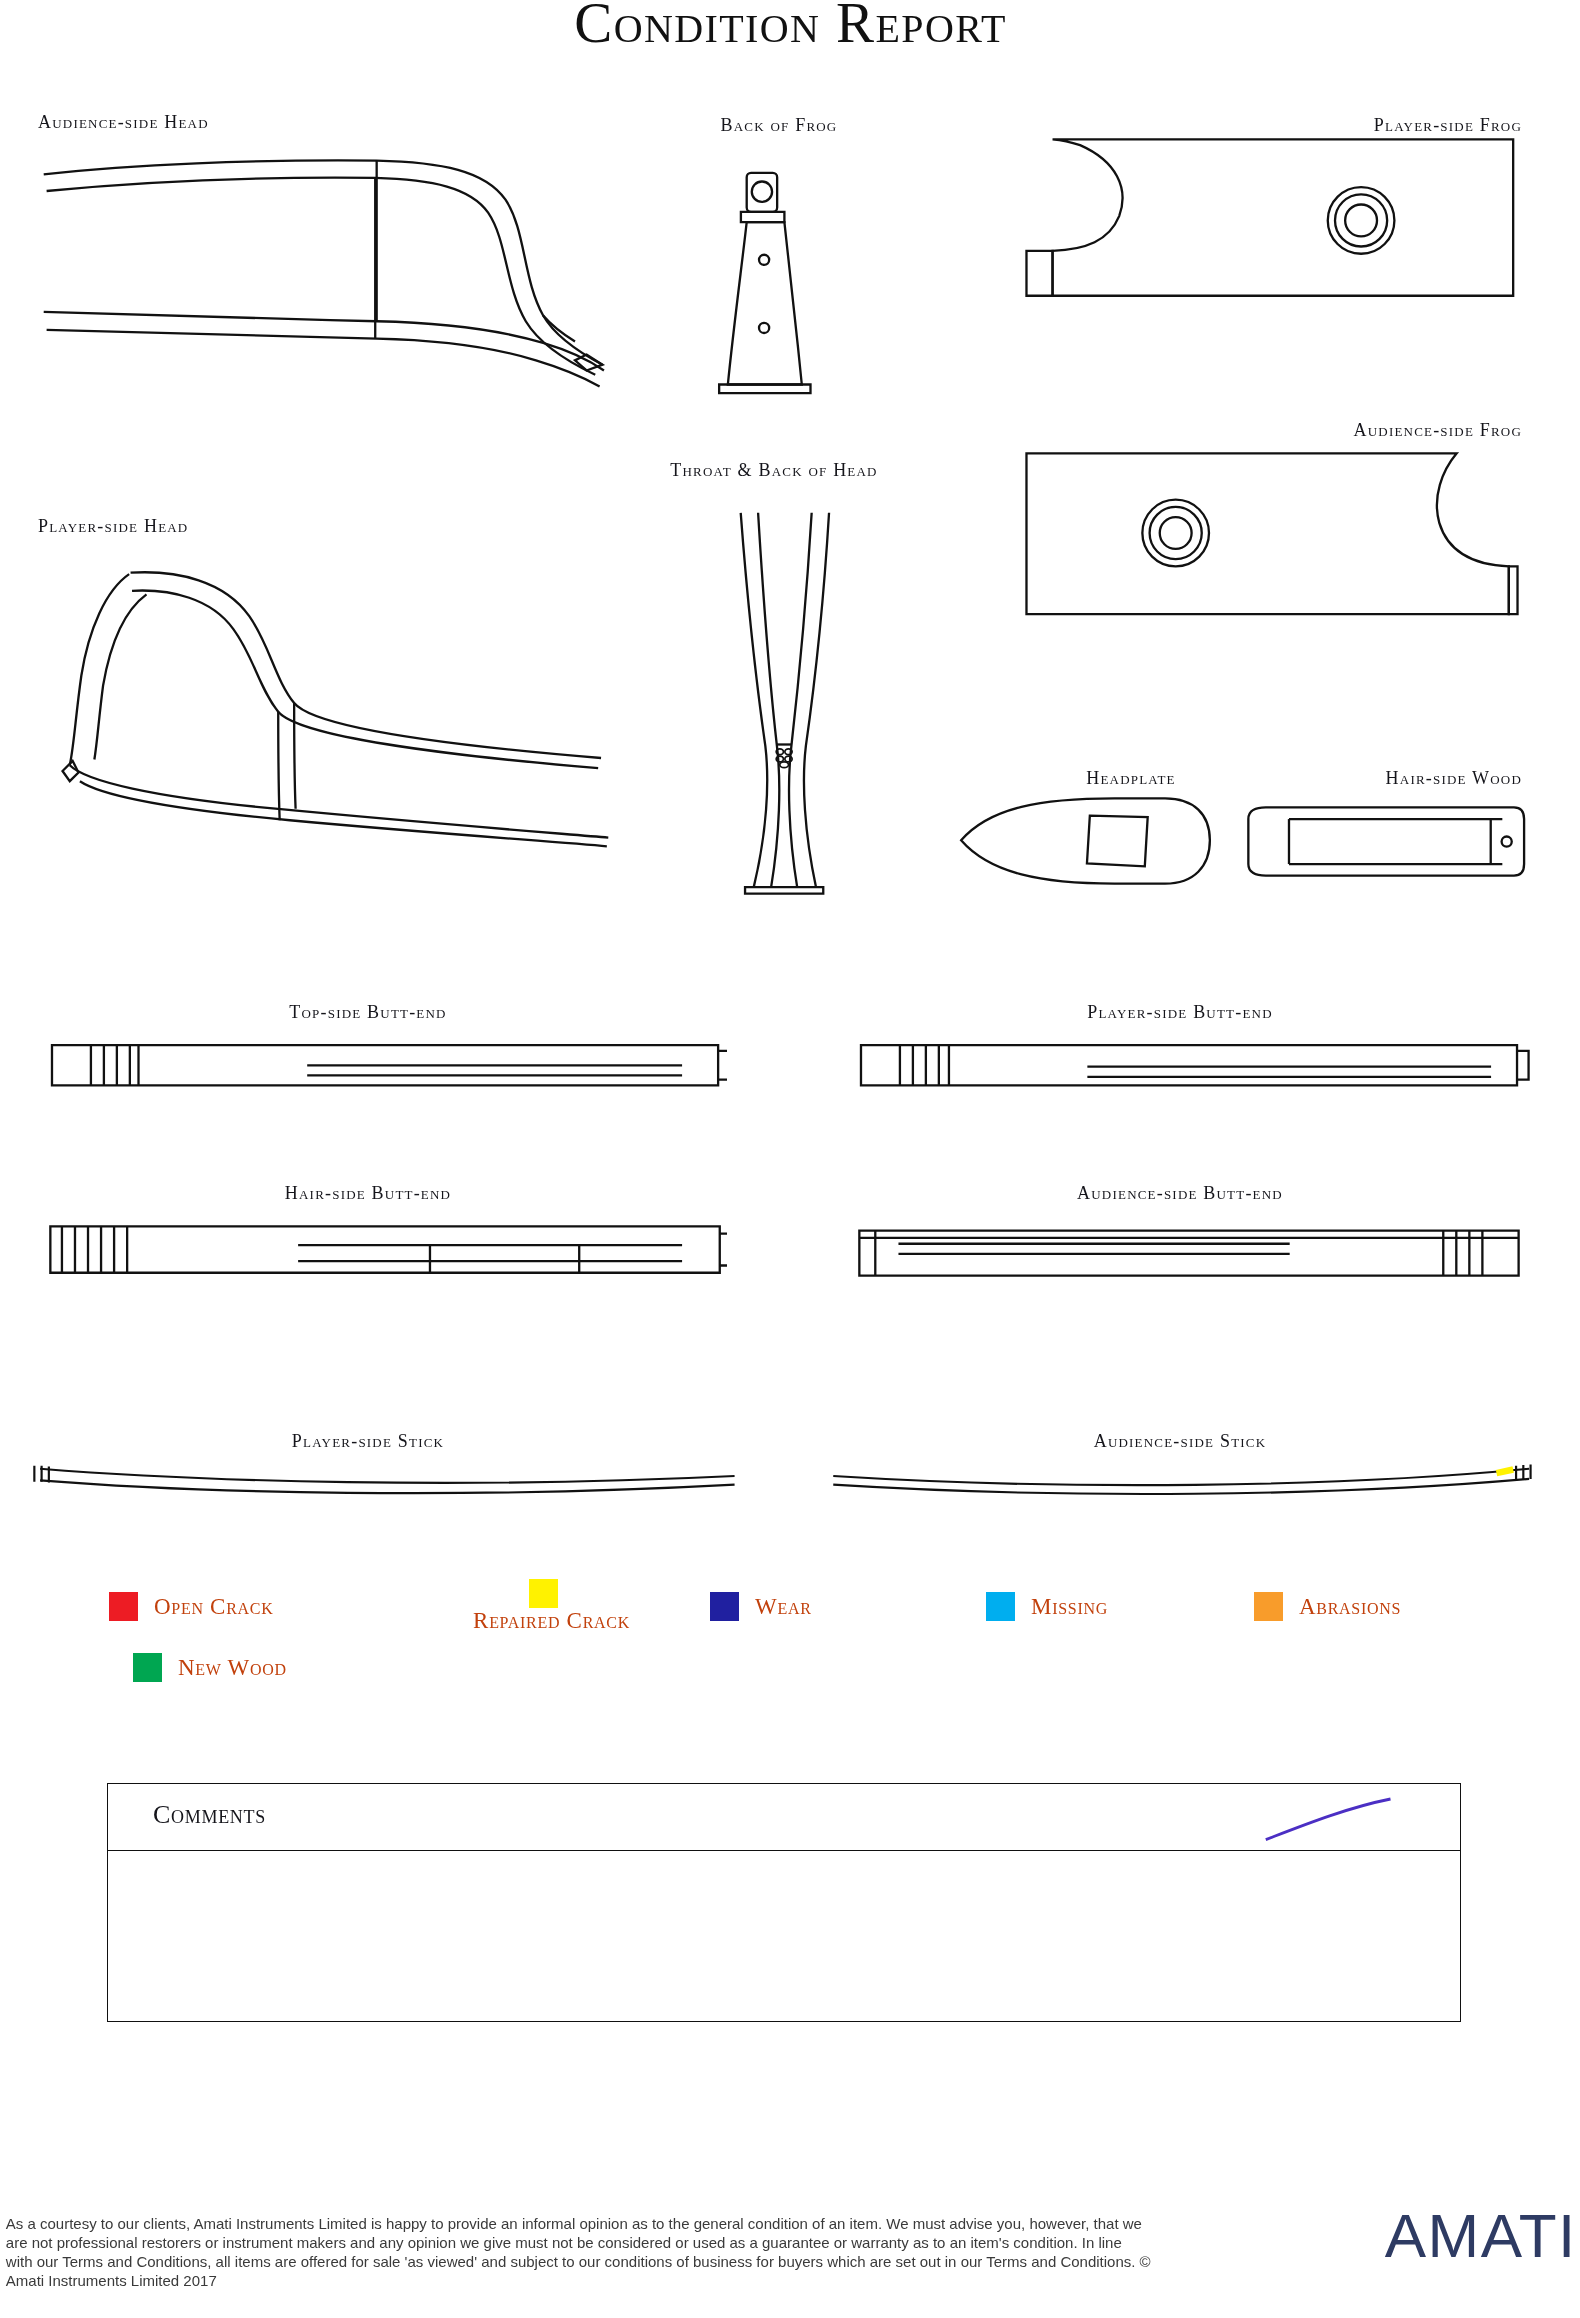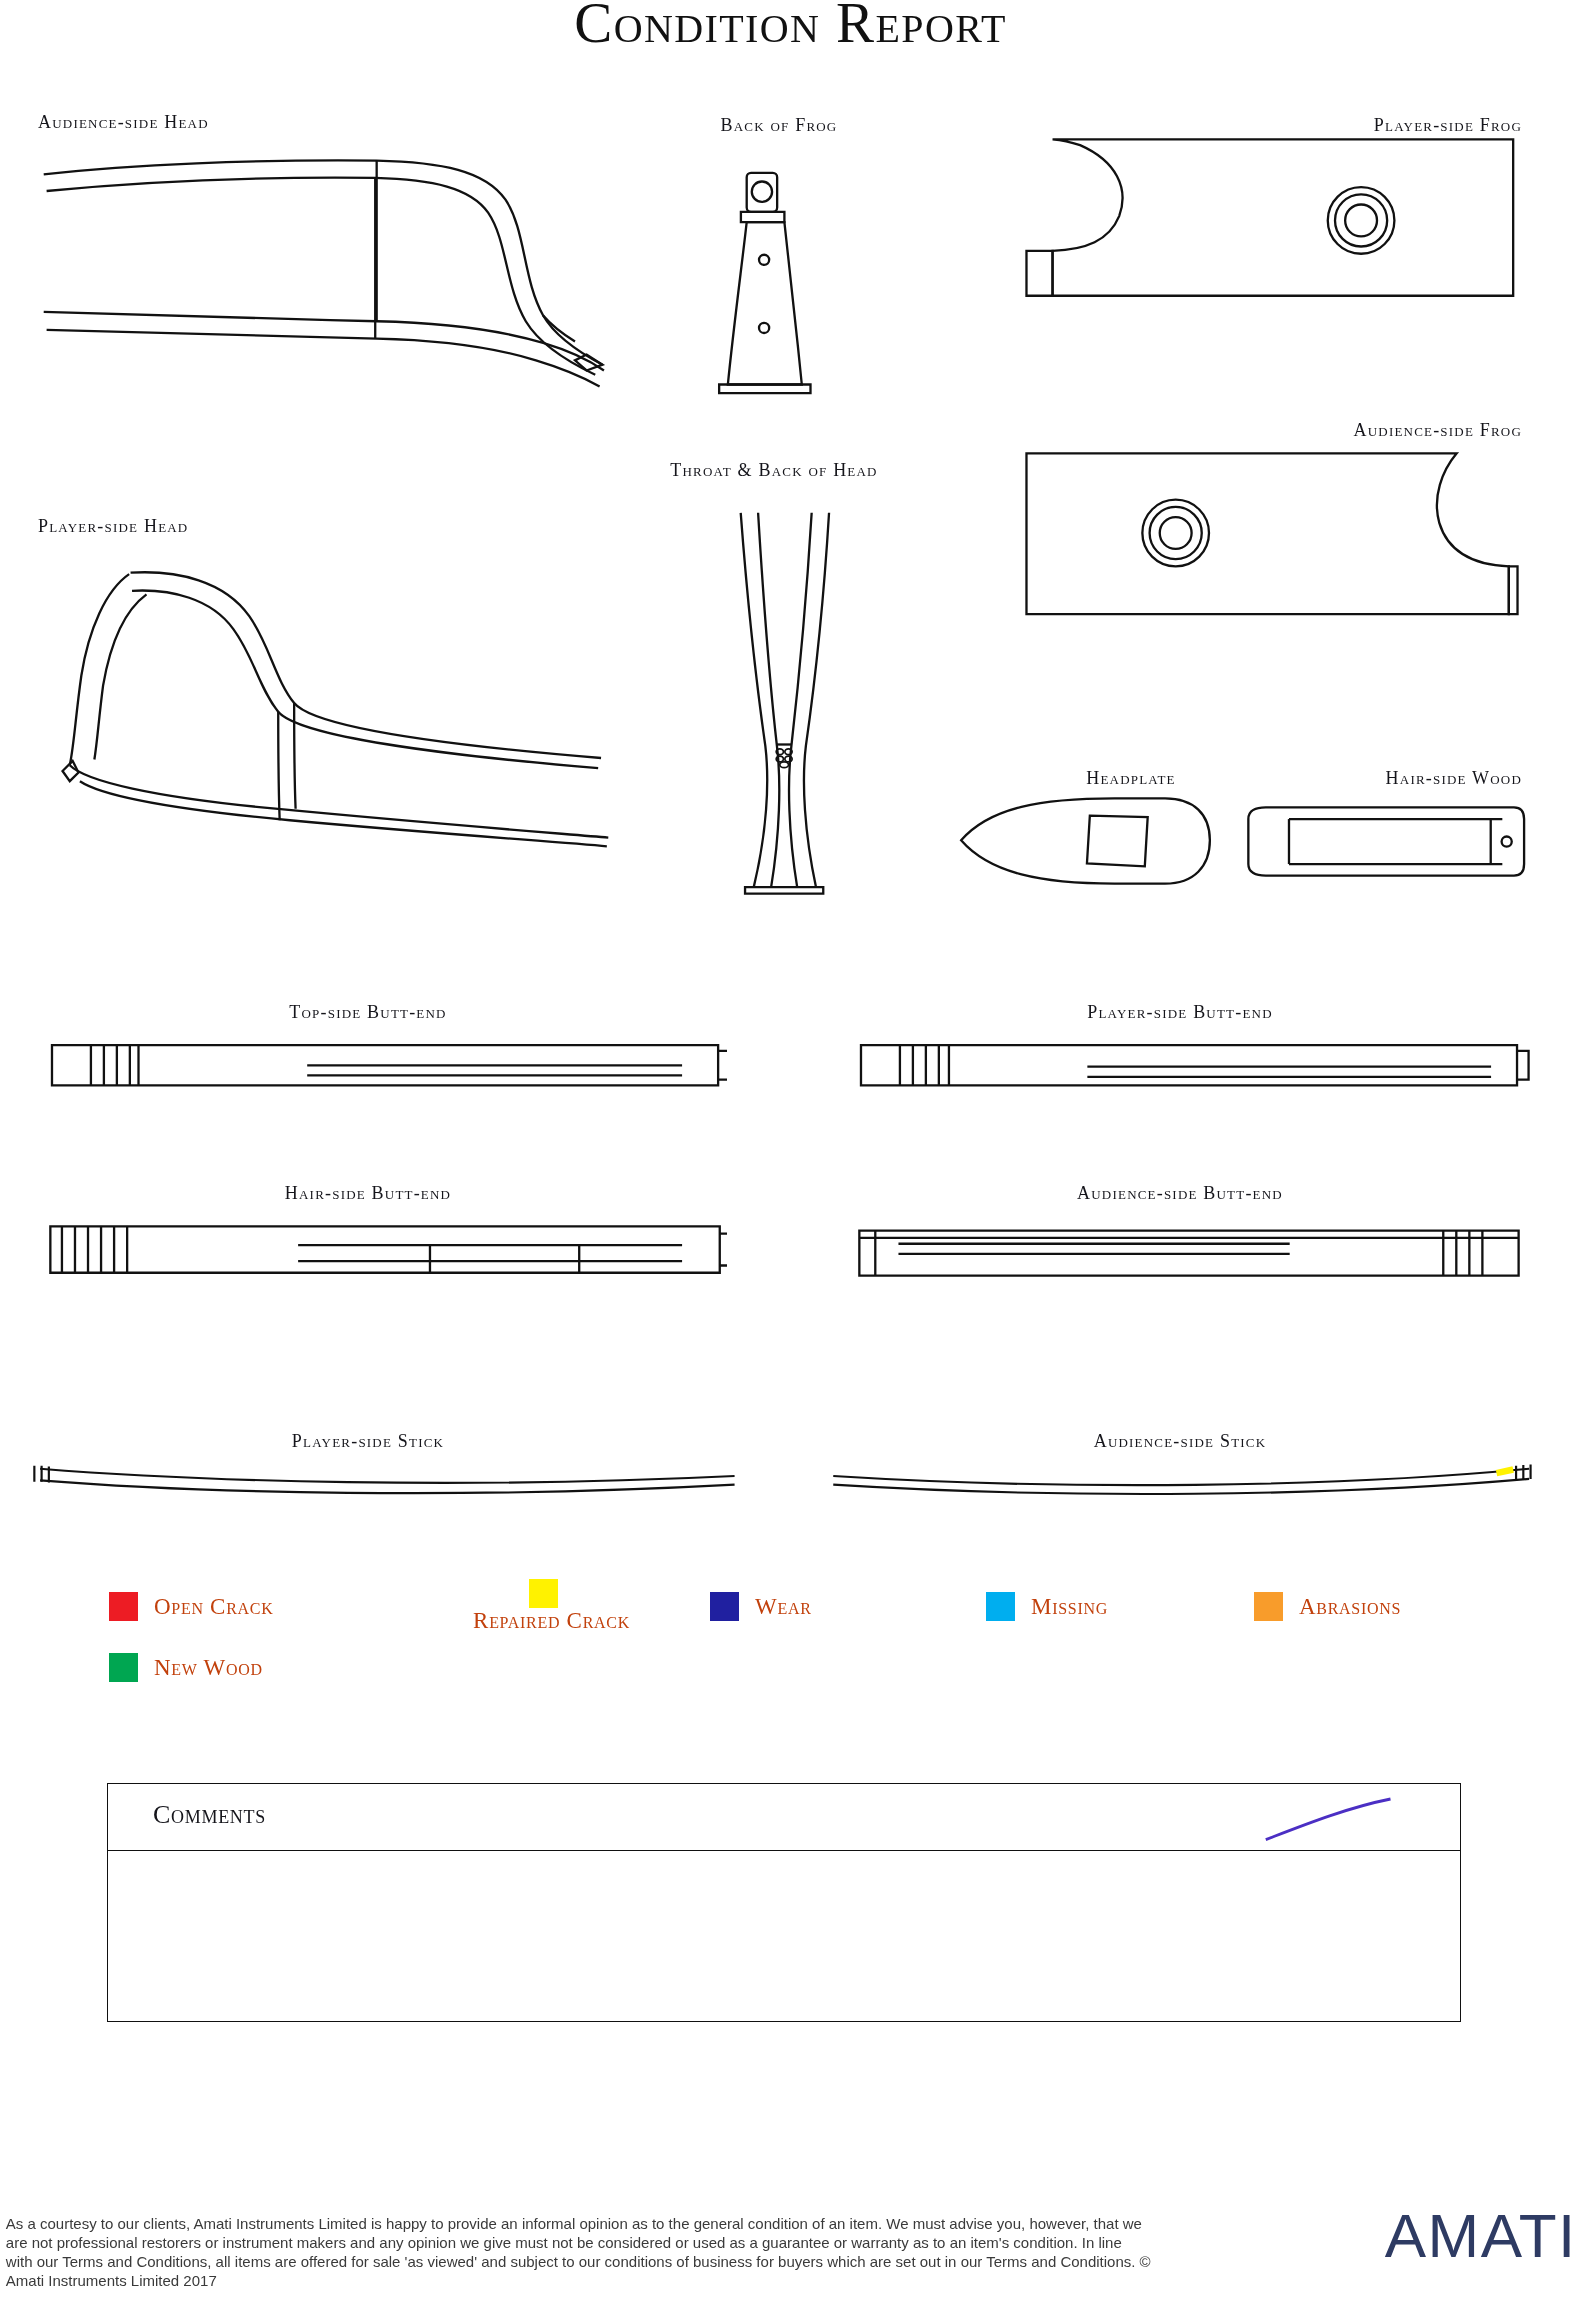--- a/index.html
+++ b/index.html
@@ -339,21 +339,21 @@
       </div>
       <div class="legend-item" style="width:268px;">
         <span class="swatch" style="background:#00aeef"></span>
         <span class="legend-label">Missing</span>
       </div>
       <div class="legend-item">
         <span class="swatch" style="background:#f89c2b"></span>
         <span class="legend-label">Abrasions</span>
       </div>
     </div>
-    <div class="legend-row" style="margin-top:16px;">
+    <div class="legend-row" style="margin-top:16px;margin-left:24px;">
       <div class="legend-item">
         <span class="swatch" style="background:#00a651"></span>
         <span class="legend-label">New Wood</span>
       </div>
     </div>
   </div>
 
   <div class="comments-box">
     <div class="comments-header">
       <div class="comments-label">Comments</div>

